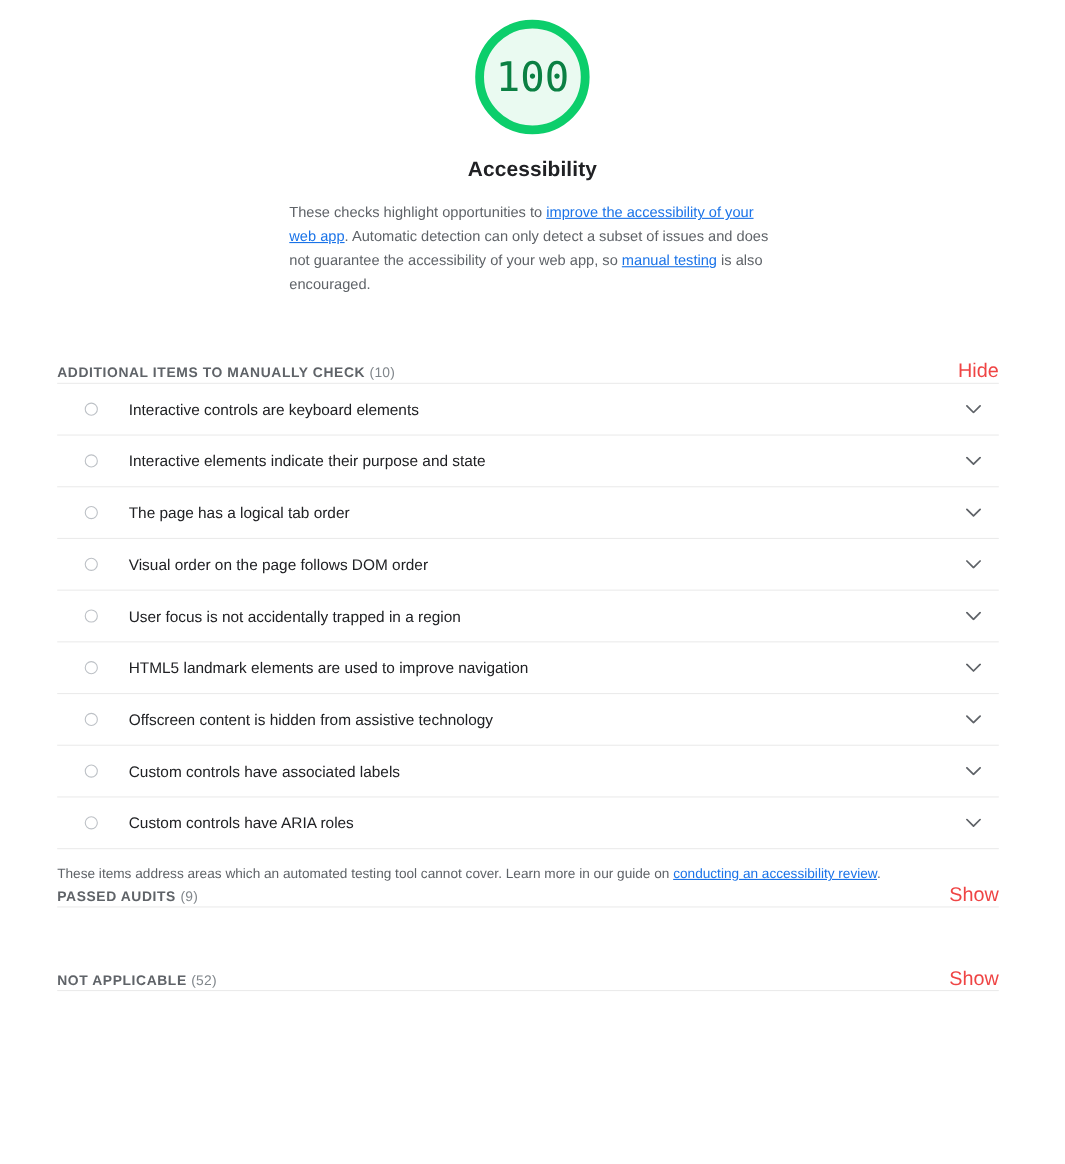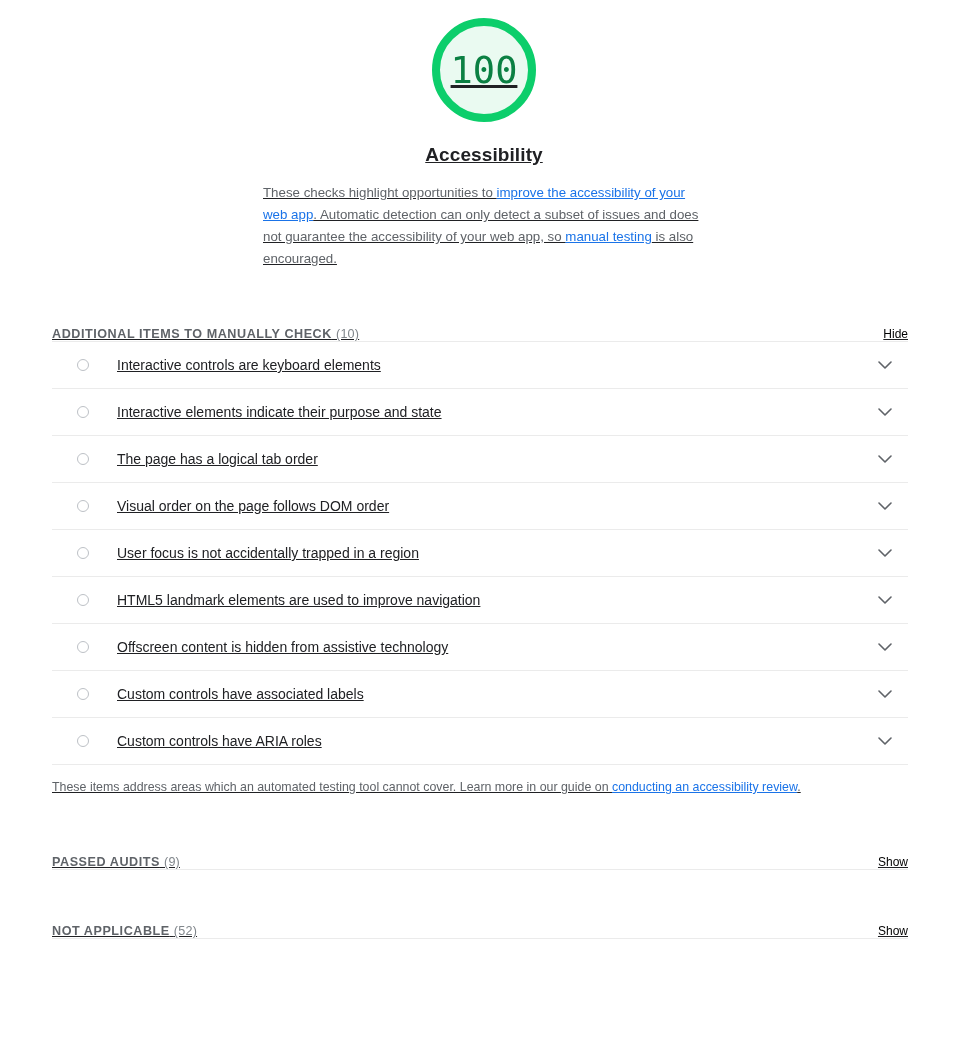--- a/index.html
+++ b/index.html
@@ -12,21 +12,20 @@
     width: 968px;
     height: 1058px;
     font-family: "Liberation Sans", sans-serif;
     color: #202124;
     overflow: hidden;
   }
 
   .report {
     width: 968px;
     position: relative;
-    text-decoration: underline;
   }
 
   
   .gauge-wrap {
     padding-top: 18px;
     display: flex;
     flex-direction: column;
     align-items: center;
   }
   .gauge {
@@ -88,22 +87,22 @@
     color: #5f6368;
     text-transform: uppercase;
     white-space: nowrap;
   }
   .section-count {
     font-weight: normal;
     letter-spacing: 0.2px;
     color: #80868b;
   }
   .section-toggle {
-    font-size: 12px;
-    color: #000000;
+    font-size: 18px;
+    color: #ef4444;
     cursor: pointer;
     white-space: nowrap;
   }
 
   
   .audit-list { width: 100%; }
   .audit-row {
     display: flex;
     align-items: center;
     height: 47px;
@@ -147,21 +146,21 @@
     margin-top: 13px;
     font-size: 12.4px;
     color: #5f6368;
     line-height: 18px;
   }
   .manual-note a {
     color: #1a73e8;
     text-decoration: underline;
   }
 
-  .passed-section { margin-top: 59px; }
+  .passed-section { }
   .na-section { margin-top: 54px; }
 </style>
 </head>
 <body>
 
 <div class="report">
 
   <div class="gauge-wrap">
     <div class="gauge">
       <span class="gauge-score">100</span>

